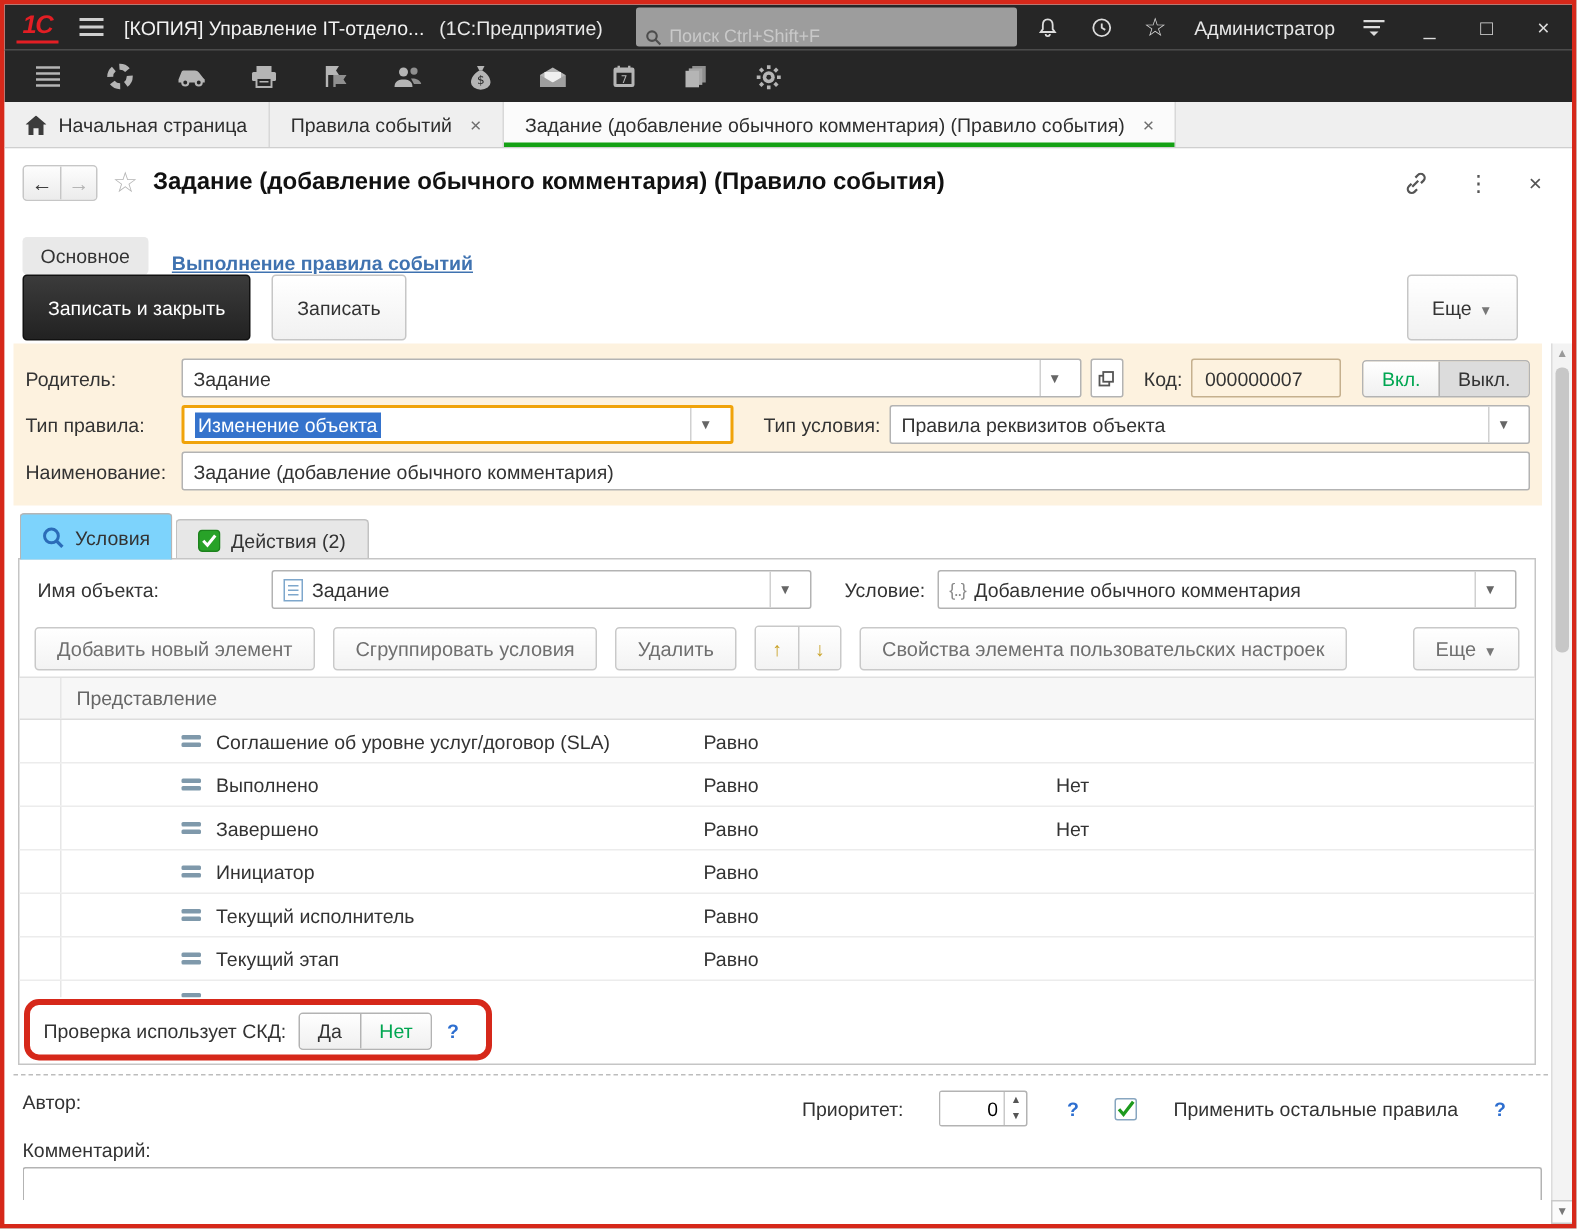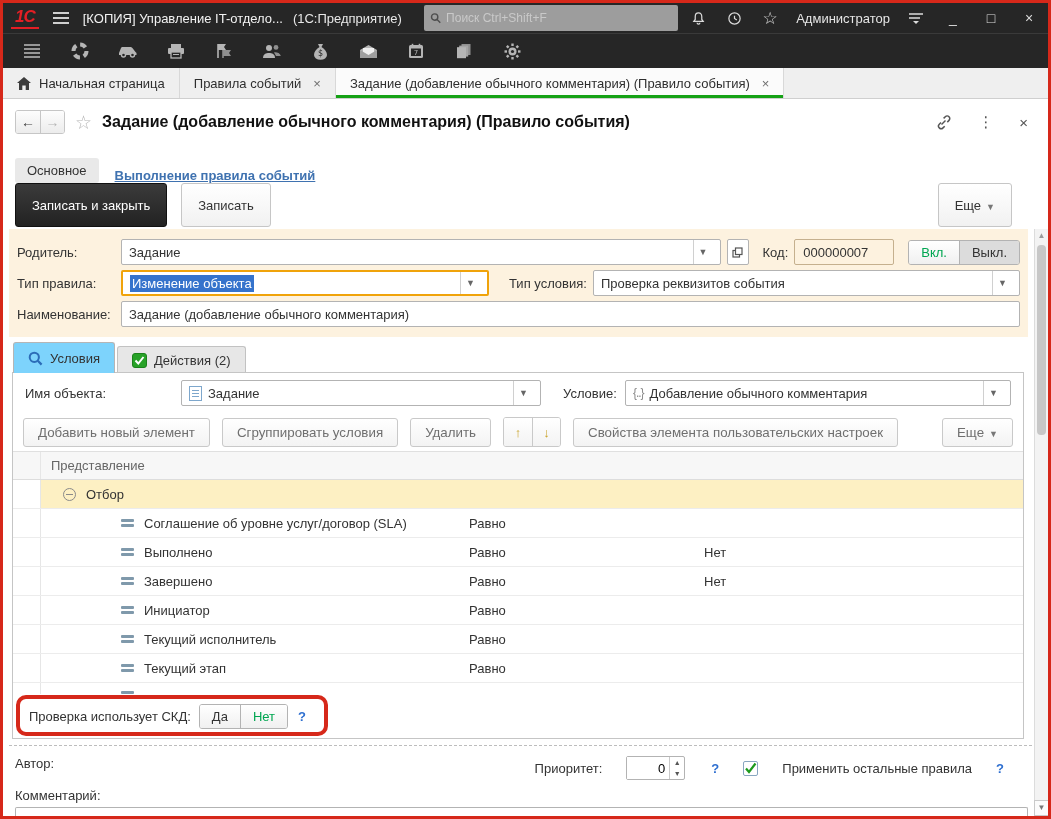--- a/index.html
+++ b/index.html
@@ -6,21 +6,21 @@
   body { font-family:"Liberation Sans", sans-serif; font-size:13px; color:#333; background:#888; }
   .screen { width:1051px; height:819px; border:3px solid #d6281a; background:#fff; overflow:hidden; display:flex; flex-direction:column; }
 
   
   .titlebar { height:30px; background:#262626; display:flex; align-items:center; padding:0 8px; gap:10px; flex:none; }
   .logo1c { color:#e31e24; font-weight:bold; font-size:17px; font-style:italic; letter-spacing:-1px; padding:0 4px; border-bottom:2px solid #e31e24; line-height:20px; }
   .burger { display:flex; flex-direction:column; gap:3px; padding:4px; cursor:pointer; }
   .burger i { width:16px; height:2px; background:#cfcfcf; display:block; }
   .tb-title { color:#f2f2f2; white-space:nowrap; }
   .tb-kind { color:#e8e8e8; white-space:nowrap; }
-  .searchbox { margin-left:12px; width:280px; height:26px; background:#9d9d9d; border-radius:2px; display:flex; align-items:center; gap:5px; padding:0 6px; }
+  .searchbox { margin-left:12px; width:280px; height:26px; background:#9d9d9d; border-radius:2px; display:flex; align-items:flex-end; gap:5px; padding:0 6px; }
   .searchbox input { border:none; outline:none; background:transparent; color:#494949; width:100%; font-size:12px; }
   .searchbox input::placeholder { color:#c9c9c9; }
   .tb-right { margin-left:auto; display:flex; align-items:center; gap:16px; color:#dcdcdc; }
   .tb-ico { width:20px; height:20px; display:flex; align-items:center; justify-content:center; cursor:pointer; }
   .tb-user { color:#e6e6e6; }
   .winbtn { color:#dcdcdc; width:22px; text-align:center; cursor:pointer; font-size:14px; }
 
   
   .toolbar { height:35px; background:#262626; border-top:1px solid #3a3a3a; display:flex; align-items:center; gap:26px; padding:0 18px; flex:none; }
   .toolbar .ico { width:22px; height:22px; display:flex; align-items:center; justify-content:center; cursor:pointer; }
@@ -352,21 +352,21 @@
         </span>
       </div>
       <div class="frow">
         <span class="flabel" style="width:98px;">Тип правила:</span>
         <span class="field focus" style="width:368px;">
           <span class="sel-text">Изменение объекта</span>
           <span class="dd">▼</span>
         </span>
         <span class="flabel" style="margin-left:14px;">Тип условия:</span>
         <span class="field" style="flex:1;">
-          <span>Проверка реквизитов события</span>
+          <span>Правила реквизитов объекта</span>
           <span class="dd">▼</span>
         </span>
       </div>
       <div class="frow">
         <span class="flabel" style="width:98px;">Наименование:</span>
         <span class="field" style="flex:1;">
           <span>Задание (добавление обычного комментария)</span>
         </span>
       </div>
     </div>
@@ -416,29 +416,20 @@
         <button class="tbtn">Свойства элемента пользовательских настроек</button>
         <button class="tbtn tbtn-more"><span>Еще</span><span class="caret">▼</span></button>
       </div>
 
       <div class="tbl">
         <div class="trow tbl-head">
           <div class="selcol"></div>
           <div class="namecol" style="padding-left:10px;">Представление</div>
         </div>
 
-        <div class="trow group">
-          <div class="selcol"></div>
-          <div class="namecol">
-            <span class="grp-ico"></span>
-            <span>Отбор</span>
-          </div>
-          <div class="opcol"></div>
-            <div class="valcol"></div>
-        </div>
 
         <div class="trow">
           <div class="selcol"></div>
           <div class="namecol">
               <span class="eq-ico">
                 <i></i>
                 <i></i>
               </span>
               <span>Соглашение об уровне услуг/договор (SLA)</span>
             </div>

